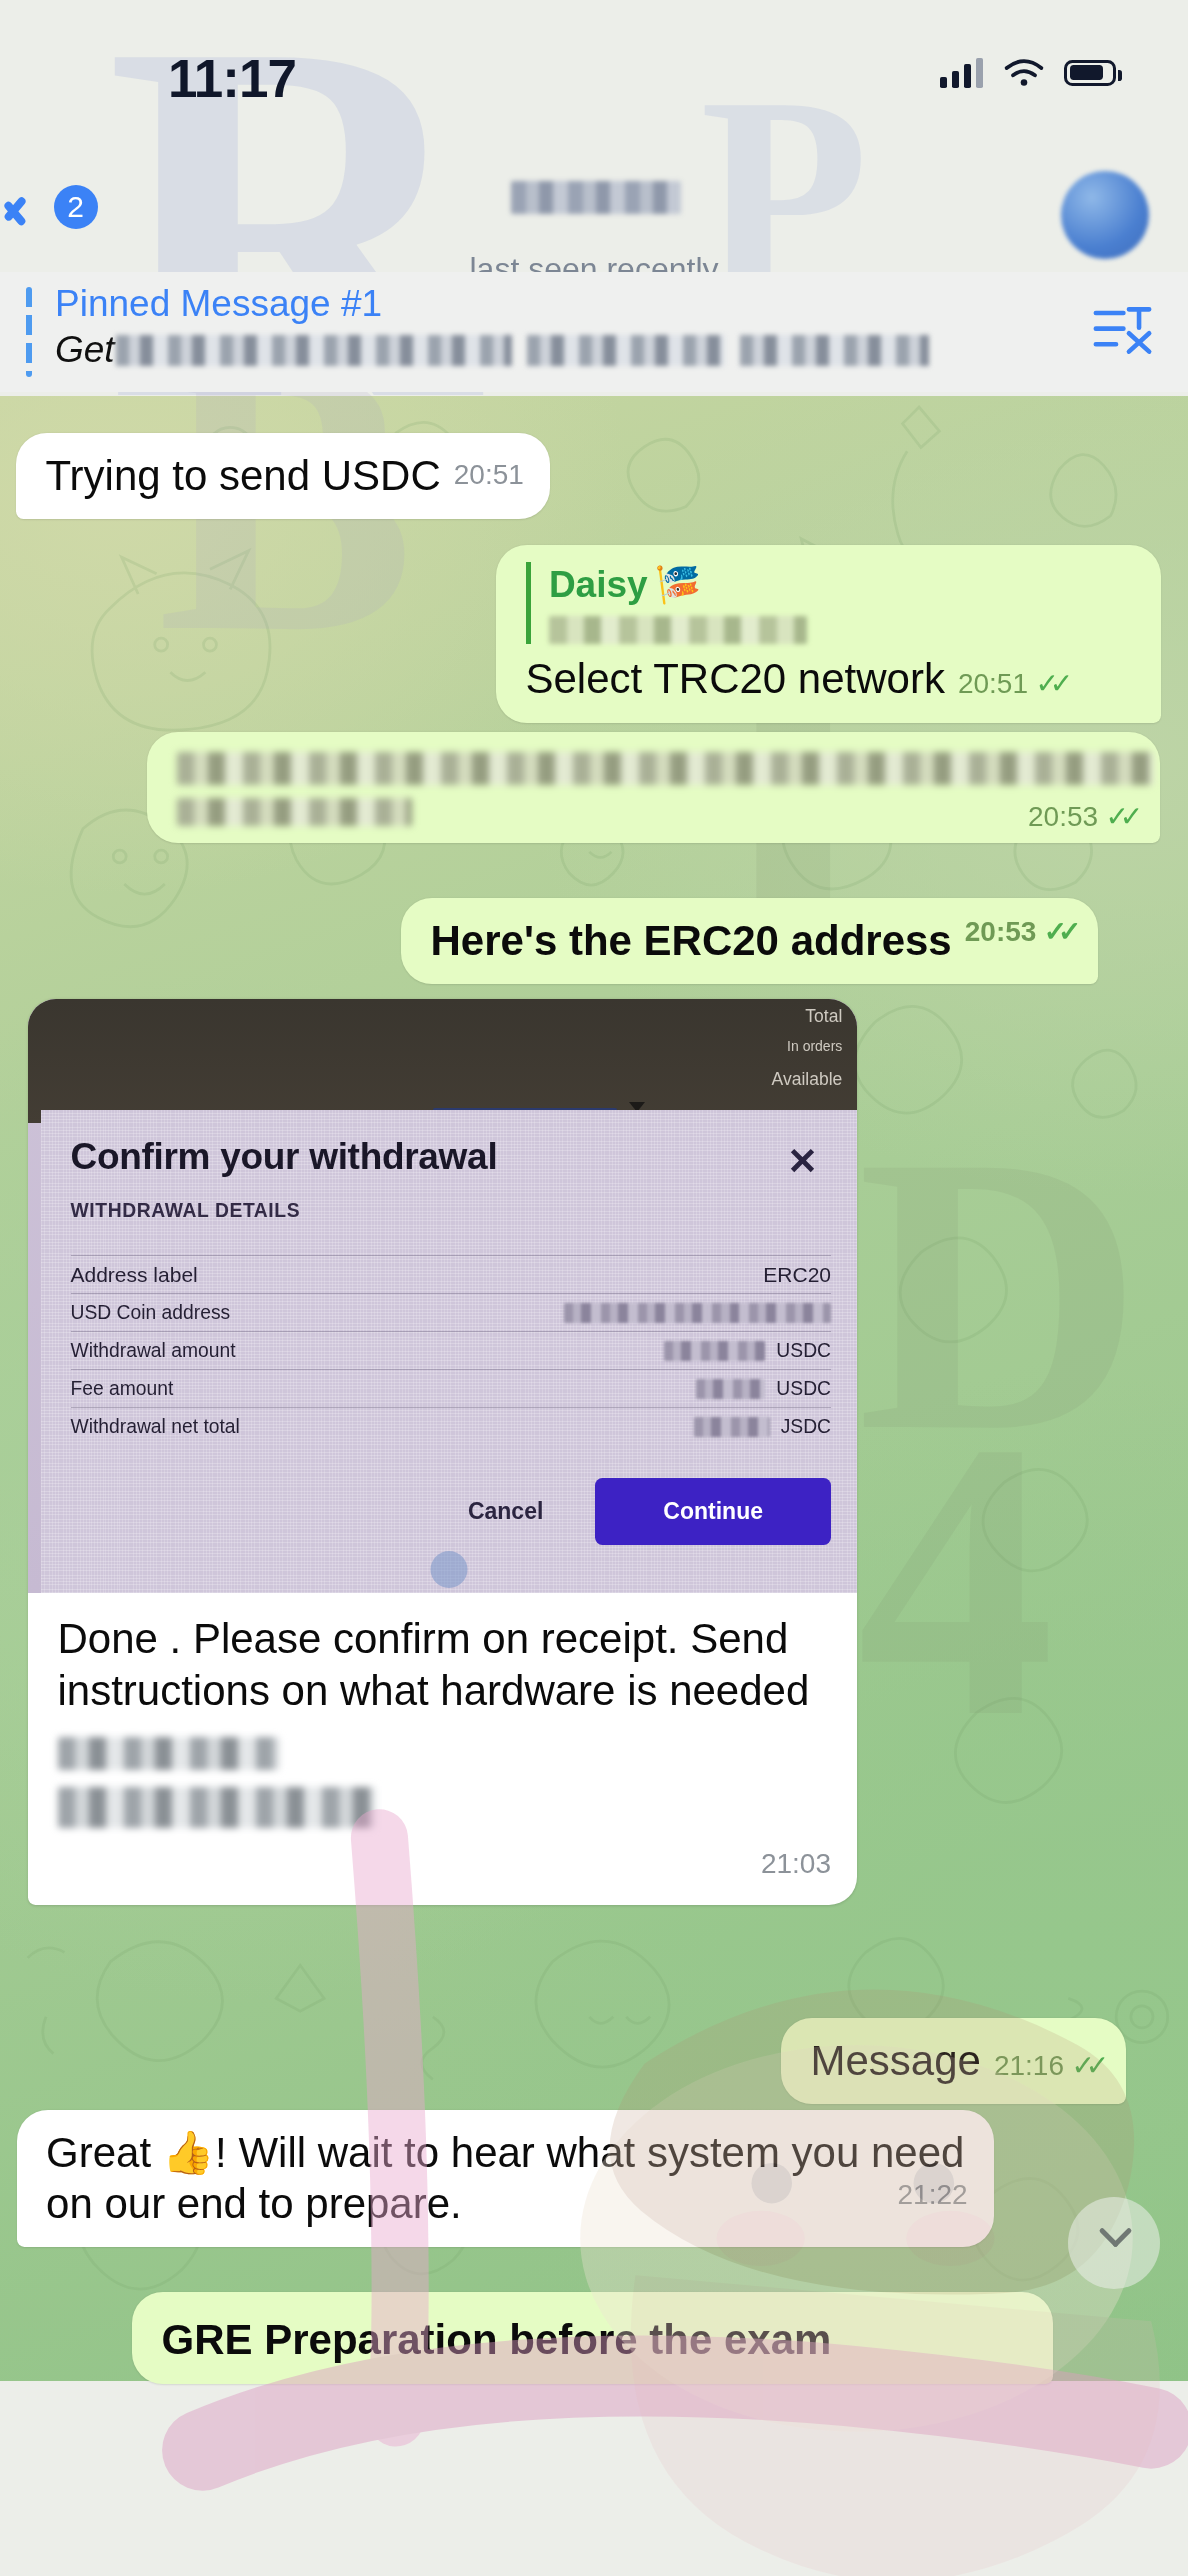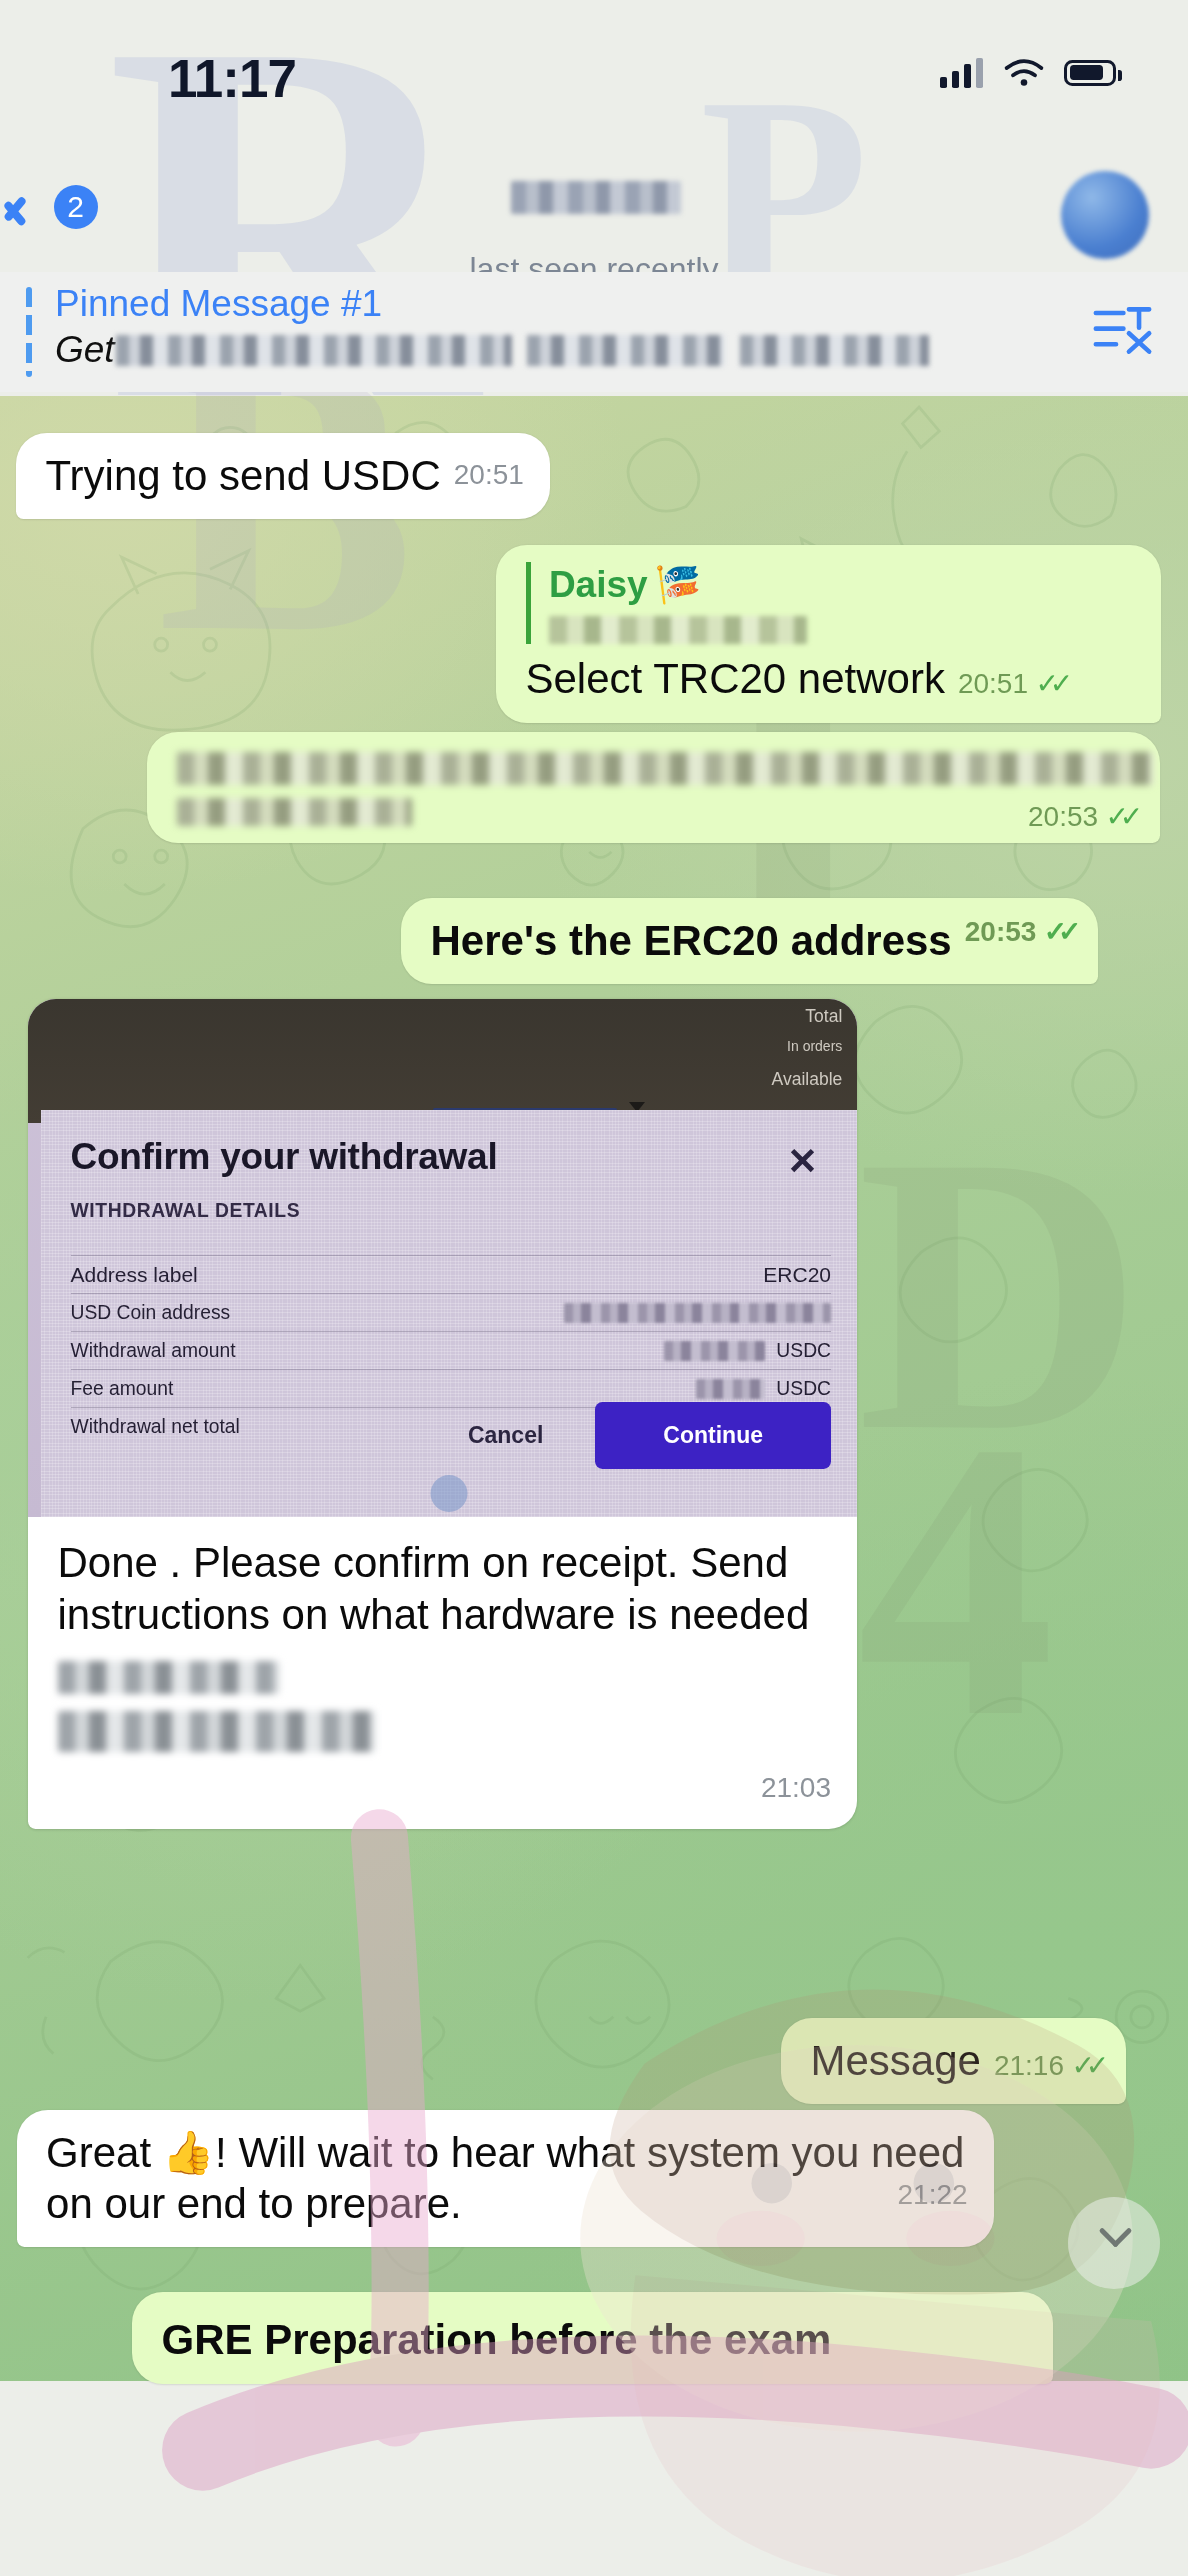--- a/index.html
+++ b/index.html
@@ -303,21 +303,21 @@
       </div>
     </div>
 
     <div class="bubble out" style="left:401px; top:502px; display:flex; align-items:flex-start;font-weight:bold;">
       <span>Here's the ERC20 address</span>
       <span class="time out-t">20:53</span>
       <span class="ticks">✓✓</span>
     </div>
 
     <div class="photo-msg" style="left:28px; top:603px; width:829px;">
-      <div class="photo" style="width:829px; height:518px;">
+      <div class="photo" style="width:829px; height:594px;">
         <div class="ph-top" style="height:124px;">
           <span class="lbl" style="top:7.4px; font-size:17.5px;">Total</span>
           <span class="lbl" style="top:39px; font-size:14px;">In orders</span>
           <span class="lbl" style="top:70px; font-size:17.5px;">Available</span>
         </div>
         <div class="ph-dd" style="right:212px; top:103px;"></div>
         <div class="ph-avail" style="left:405px; top:109px; width:184px; height:11px;"></div>
 
         <div class="ph-card" style="left:13px; top:111px;">
           <div class="ph-h" style="left:29.5px; top:26px; font-size:37px;">Confirm your withdrawal</div>

